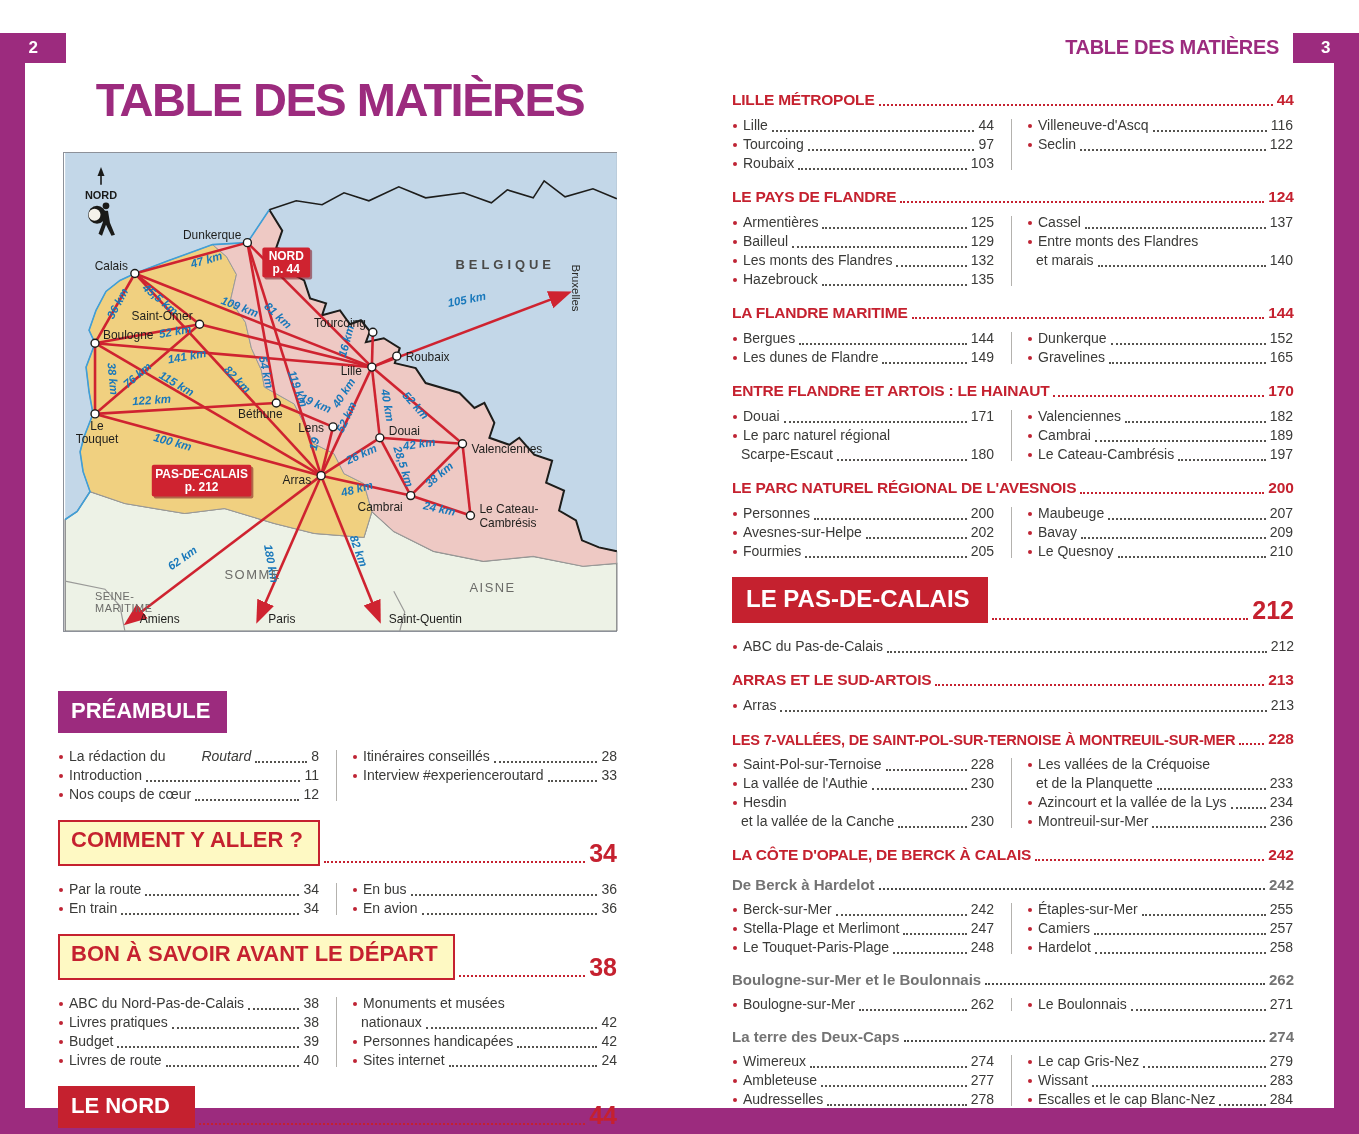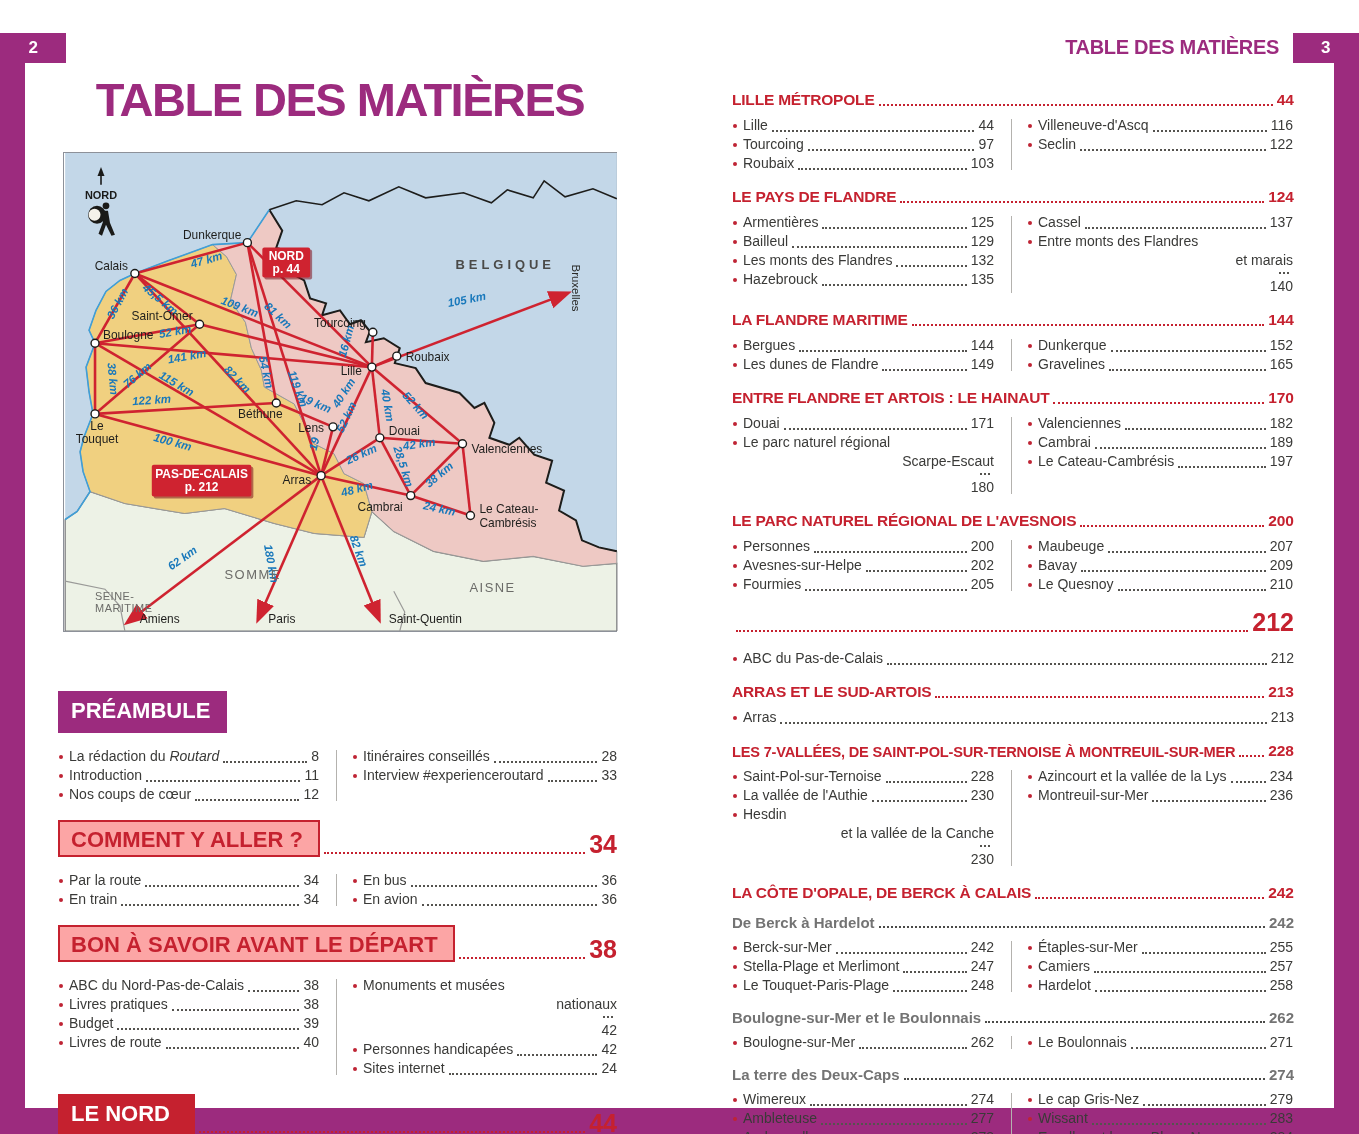--- a/index.html
+++ b/index.html
@@ -20,42 +20,42 @@
             font-size:47px;font-weight:bold;letter-spacing:-1.5px;}
   #map-box{position:absolute;left:63px;top:152px;width:554px;height:480px;border:1px solid #8d9199;box-sizing:border-box;}
   #lp-toc{position:absolute;left:58px;top:677px;width:559px;}
   #rp-toc{position:absolute;left:732px;top:78px;width:562px;}
   
   .banner-row{display:flex;align-items:flex-end;margin:14px 0 10px 0;}
   .banner{display:inline-block;font-weight:bold;white-space:nowrap;}
   .banner.magenta{background:var(--mag);color:#fff;font-size:22px;padding:7px 17px 9px 13px;}
   .banner.red{background:var(--red);color:#fff;font-size:22px;padding:7px 25px 9px 13px;}
   .banner.red-big{background:var(--red);color:#fff;font-size:24px;padding:8px 18px 10px 14px;}
-  .banner.outline{background:#fca5a5;color:var(--red);font-size:22px;border:2px solid var(--red);padding:5px 15px 2px 11px;}
+  .banner.outline{background:#fef9c3;color:var(--red);font-size:22px;border:2px solid var(--red);padding:5px 15px 11px 11px;}
   .banner-row .dots{border-color:var(--red);}
   .banner-row .bpage{color:var(--red);font-weight:bold;font-size:25px;line-height:1;}
   .h-row{display:flex;align-items:flex-end;color:var(--red);margin:13px 0 3px 0;text-align:right;}
   .h-text{font-weight:bold;font-size:15.5px;white-space:nowrap;letter-spacing:-.2px;}
   .h-row .dots{border-color:var(--red);margin-bottom:3px;}
   .h-page{font-weight:bold;font-size:15.5px;}
   .sub-row{display:flex;align-items:flex-end;color:#737373;margin:12px 0 3px 0;}
   .sub-text{font-weight:bold;font-size:15px;white-space:nowrap;}
   .sub-row .dots{border-color:#4a4a48;}
   .sub-page{font-weight:bold;font-size:15px;}
   .dots{flex:1 1 auto;min-width:10px;border-bottom:2px dotted #55534f;margin:0 4px 3px 4px;height:2px;}
   .cols{display:flex;align-items:stretch;padding:4px 0 2px 0;}
   .col{width:262px;}
   .col.right{width:266px;}
   .cdiv{width:1px;background:#b4b2ae;margin:3px 15px 3px 17px;}
   .entry{}
   .eline{display:flex;align-items:flex-end;font-size:14px;line-height:19px;}
   .eline .lbl{white-space:nowrap;}
-  .eline .lbl em{font-style:italic;}
+  .eline .lbl em{font-style:italic;margin-left:32px;}
   .eline .pg{white-space:nowrap;}
-  .eline.cont{padding-left:9px;flex-direction:column;}
+  .eline.cont{padding-left:9px;}
   .bullet{width:4px;height:4px;border-radius:50%;background:#bf2434;margin:0 6px 7px 1px;flex:0 0 auto;}
   .single .eline{width:100%;}
   :root{--mag:#9c2b7e;--red:#c5212f;}
 </style>
 </head>
 <body>
 
 <div id="spread">
   <div id="bar-left" class="vbar"></div>
   <div id="bar-right" class="vbar"></div>
@@ -656,20 +656,21 @@
             <div class="eline">
               <span class="bullet"></span>
               <span class="lbl">Le Quesnoy</span>
               <span class="dots"></span>
               <span class="pg">210</span>
             </div>
           </div>
         </div>
       </div>
       <div class="banner-row">
+        <span class="banner red-big">LE PAS-DE-CALAIS</span>
         <span class="dots"></span>
         <span class="bpage">212</span>
       </div>
       <div class="single cols">
         <div class="col" style="width: 100%;">
           <div class="entry">
             <div class="eline">
               <span class="bullet"></span>
               <span class="lbl">ABC du Pas-de-Calais</span>
               <span class="dots"></span>
@@ -725,20 +726,31 @@
             </div>
             <div class="eline cont">
               <span class="lbl">et la vallée de la Canche</span>
               <span class="dots"></span>
               <span class="pg">230</span>
             </div>
           </div>
         </div>
         <div class="cdiv"></div>
         <div class="col right">
+          <div class="entry">
+            <div class="eline">
+              <span class="bullet"></span>
+              <span class="lbl">Les vallées de la Créquoise</span>
+            </div>
+            <div class="eline cont">
+              <span class="lbl">et de la Planquette</span>
+              <span class="dots"></span>
+              <span class="pg">233</span>
+            </div>
+          </div>
           <div class="entry">
             <div class="eline">
               <span class="bullet"></span>
               <span class="lbl">Azincourt et la vallée de la Lys</span>
               <span class="dots"></span>
               <span class="pg">234</span>
             </div>
           </div>
           <div class="entry">
             <div class="eline">

